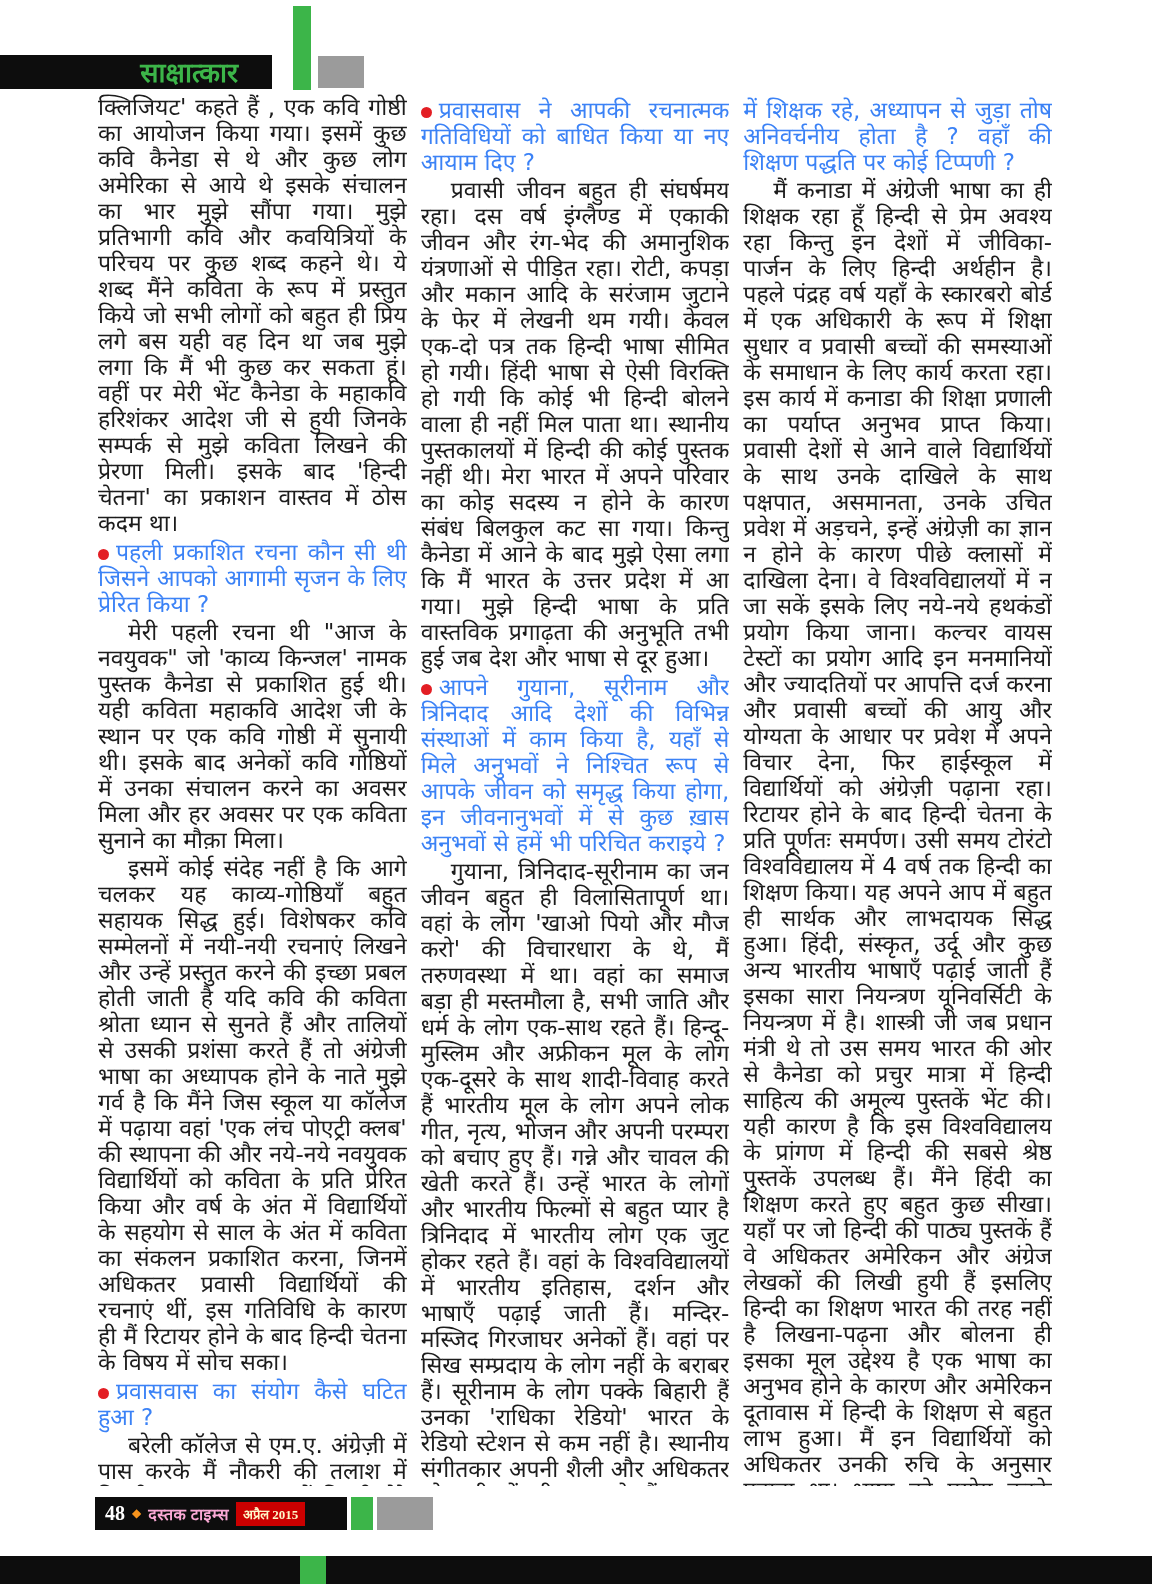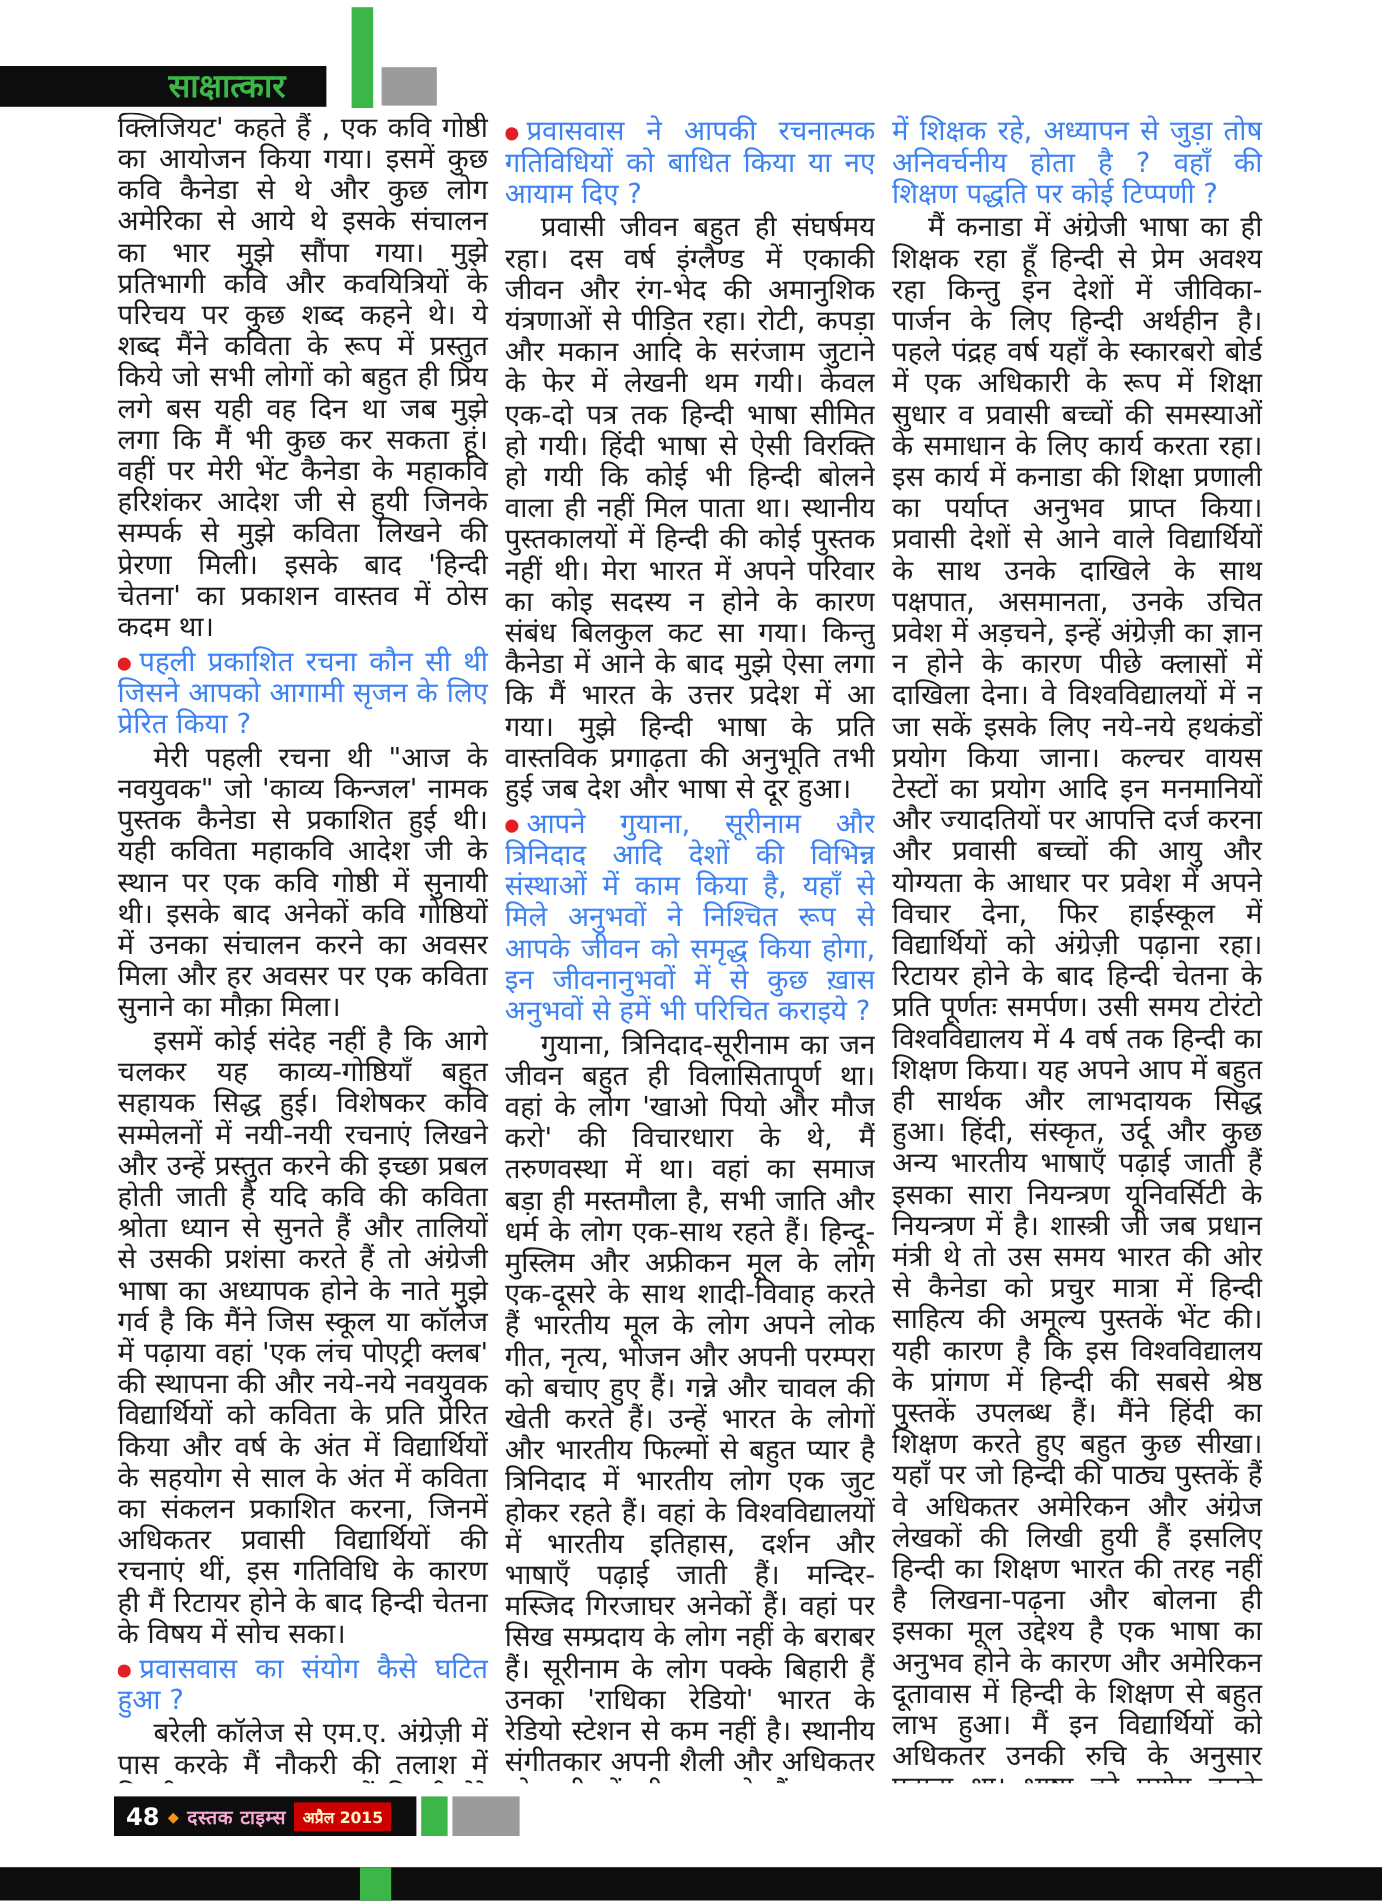--- a/index.html
+++ b/index.html
@@ -17,21 +17,21 @@
   .columns{position:absolute;left:98px;top:94px;width:954px;height:1392px;display:flex;gap:14px;}
   .col{flex:1;overflow:hidden;text-align:justify;font-size:23px;line-height:26px;color:#1c1c1c;}
   .block{margin:0 0 2px 0;}
   .block.para.indent{text-indent:30px;}
   .block.question,.block.question_cont{font-weight:normal;color:#3b82f6;margin:3px 0 2px 0;}
   .bullet{display:inline-block;width:11px;height:11px;border-radius:50%;background:#e31e24;
           margin-right:7px;vertical-align:baseline;}
 
   
   .footer-bar{position:absolute;left:95px;top:1497px;width:252px;height:33px;background:#0d0d0d;
-              display:flex;align-items:center;gap:7px;padding:0 10px;box-sizing:border-box;}
+              display:flex;align-items:center;gap:7px;padding:0 10px;box-sizing:border-box;font-family:Liberation Serif, serif;}
   .footer-bar .pagenum{color:#ffffff;font-size:20px;font-weight:bold;}
   .footer-bar .diamond{color:#f7941d;font-size:12px;}
   .footer-bar .magname{color:#f9a8d4;font-size:16px;font-weight:bold;letter-spacing:0.5px;}
   .footer-bar .issue{background:#cc0000;color:#fff6c8;font-size:13px;font-weight:bold;padding:3px 7px;}
   .footer-green{position:absolute;left:351px;top:1497px;width:22px;height:33px;background:#3cb549;}
   .footer-gray{position:absolute;left:377px;top:1497px;width:56px;height:33px;background:#9b9b9b;}
   .bottom-bar{position:absolute;left:0;top:1556px;width:1152px;height:28px;background:#0d0d0d;}
   .bottom-bar .seg{position:absolute;left:300px;top:0;width:26px;height:28px;background:#3cb549;}
 </style>
 </head>

